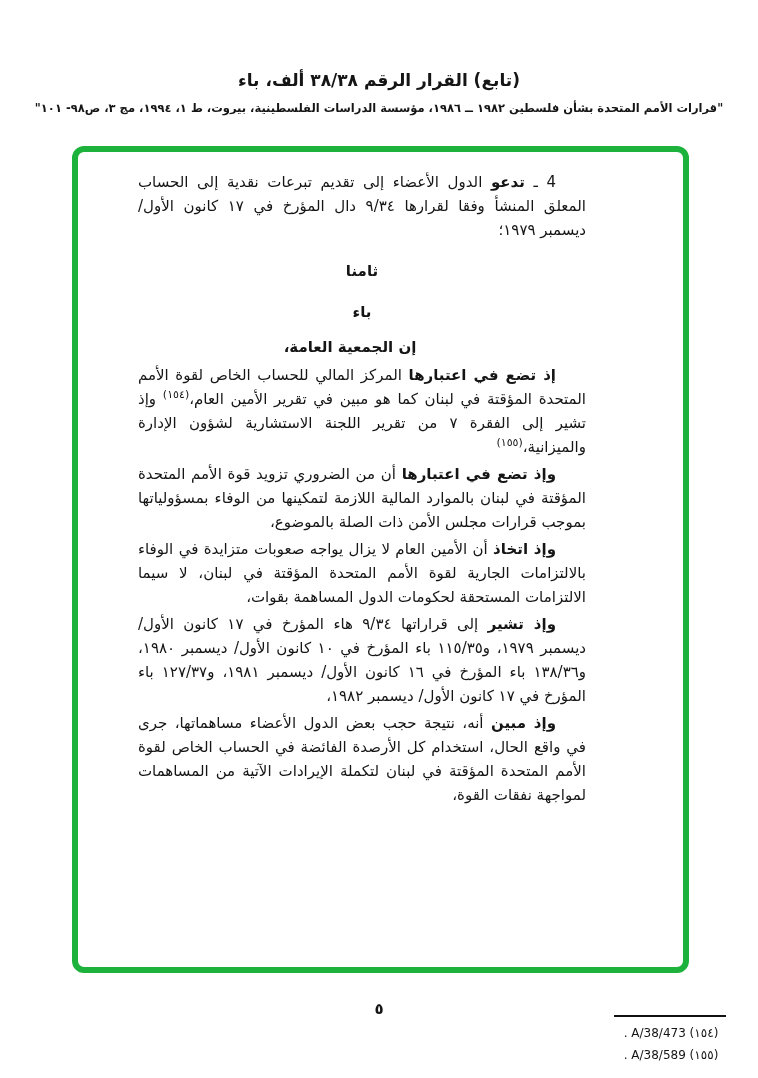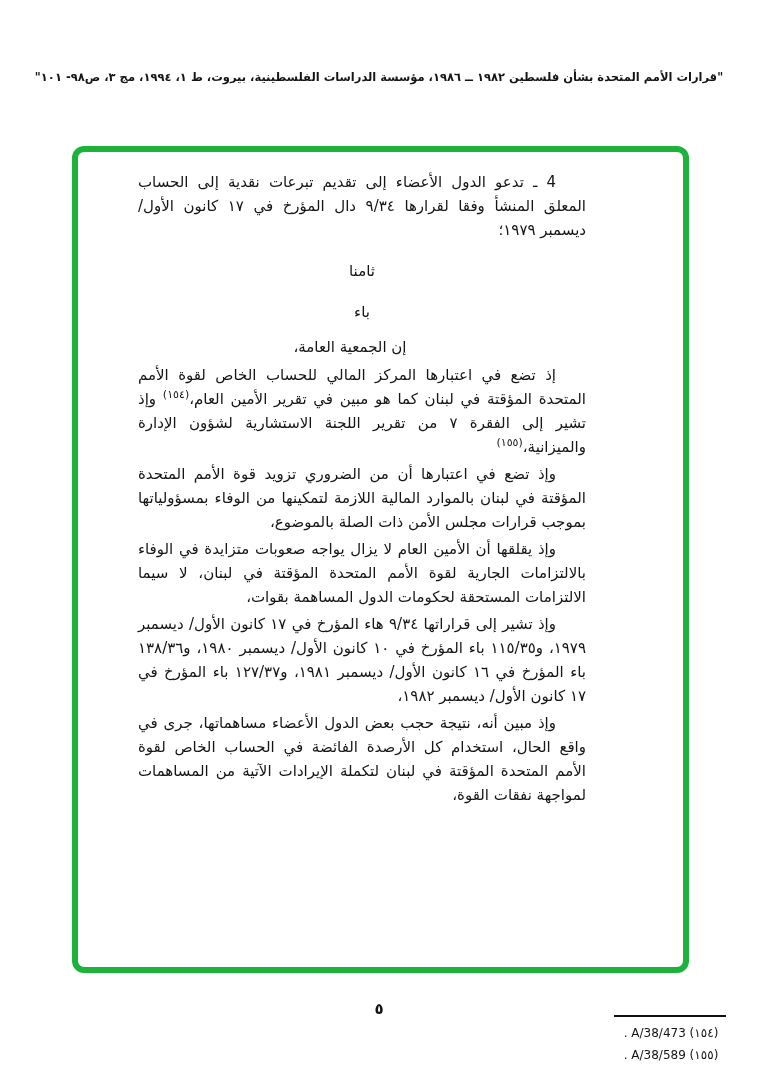--- a/index.html
+++ b/index.html
@@ -55,21 +55,21 @@
     font-weight: bold;
     text-indent: 0;
     margin: 17px 0 11px 0;
   }
   .document-body p.salutation {
     text-align: center;
     font-weight: bold;
     text-indent: 24px;
     margin: 0 0 4px 0;
   }
-  .b { font-weight: normal; }
+  .b { font-weight: bold; }
   sup {
     font-size: 11px;
     line-height: 0;
     vertical-align: super;
   }
   .footnotes {
     position: absolute;
     right: 30px; bottom: 12px;
     direction: rtl;
     text-align: center;
@@ -90,33 +90,34 @@
     bottom: 60px; left: 0; right: 0;
     text-align: center;
     font-size: 15px;
     font-weight: bold;
   }
 </style>
 </head>
 <body>
 
 <div class="page-header">
+  <p class="page-title">(تابع) القرار الرقم ٣٨/٣٨ ألف، باء</p>
   <p class="source-citation">"قرارات الأمم المتحدة بشأن فلسطين ١٩٨٢ ــ ١٩٨٦، مؤسسة الدراسات الفلسطينية، بيروت، ط ١، ١٩٩٤، مج ٣، ص٩٨- ١٠١"</p>
 </div>
 
 <div class="highlight-frame" style="border-color: rgb(28, 178, 59);"></div>
 
 <div class="document-body">
     <p class="body"><span>4 ـ </span><span class="b">تدعو</span><span> الدول الأعضاء إلى تقديم تبرعات نقدية إلى الحساب المعلق المنشأ وفقا لقرارها ٩/٣٤ دال المؤرخ في ١٧ كانون الأول/ ديسمبر ١٩٧٩؛</span></p>
     <p class="heading"><span class="b">ثامنا</span></p>
     <p class="heading"><span class="b">باء</span></p>
     <p class="salutation"><span class="b">إن الجمعية العامة،</span></p>
     <p class="body"><span class="b">إذ تضع في اعتبارها</span><span> المركز المالي للحساب الخاص لقوة الأمم المتحدة المؤقتة في لبنان كما هو مبين في تقرير الأمين العام،</span><sup>(١٥٤)</sup><span> وإذ تشير إلى الفقرة ٧ من تقرير اللجنة الاستشارية لشؤون الإدارة والميزانية،</span><sup>(١٥٥)</sup></p>
     <p class="body"><span class="b">وإذ تضع في اعتبارها</span><span> أن من الضروري تزويد قوة الأمم المتحدة المؤقتة في لبنان بالموارد المالية اللازمة لتمكينها من الوفاء بمسؤولياتها بموجب قرارات مجلس الأمن ذات الصلة بالموضوع،</span></p>
-    <p class="body"><span class="b">وإذ يقلقها</span><span> أن الأمين العام لا يزال يواجه صعوبات متزايدة في الوفاء بالالتزامات الجارية لقوة الأمم المتحدة المؤقتة في لبنان، لا سيما الالتزامات المستحقة لحكومات الدول المساهمة بقوات،</span></p>
+    <p class="body"><span class="b">وإذ اتخاذ</span><span> أن الأمين العام لا يزال يواجه صعوبات متزايدة في الوفاء بالالتزامات الجارية لقوة الأمم المتحدة المؤقتة في لبنان، لا سيما الالتزامات المستحقة لحكومات الدول المساهمة بقوات،</span></p>
     <p class="body"><span class="b">وإذ تشير</span><span> إلى قراراتها ٩/٣٤ هاء المؤرخ في ١٧ كانون الأول/ ديسمبر ١٩٧٩، و١١٥/٣٥ باء المؤرخ في ١٠ كانون الأول/ ديسمبر ١٩٨٠، و١٣٨/٣٦ باء المؤرخ في ١٦ كانون الأول/ ديسمبر ١٩٨١، و١٢٧/٣٧ باء المؤرخ في ١٧ كانون الأول/ ديسمبر ١٩٨٢،</span></p>
     <p class="body"><span class="b">وإذ مبين</span><span> أنه، نتيجة حجب بعض الدول الأعضاء مساهماتها، جرى في واقع الحال، استخدام كل الأرصدة الفائضة في الحساب الخاص لقوة الأمم المتحدة المؤقتة في لبنان لتكملة الإيرادات الآتية من المساهمات لمواجهة نفقات القوة،</span></p>
   </div>
 
 <div class="footnotes">
   <div class="footnote-separator"></div>
   <div>
       <div class="fn">(١٥٤) A/38/473 .</div>
       <div class="fn">(١٥٥) A/38/589 .</div>
     </div>

